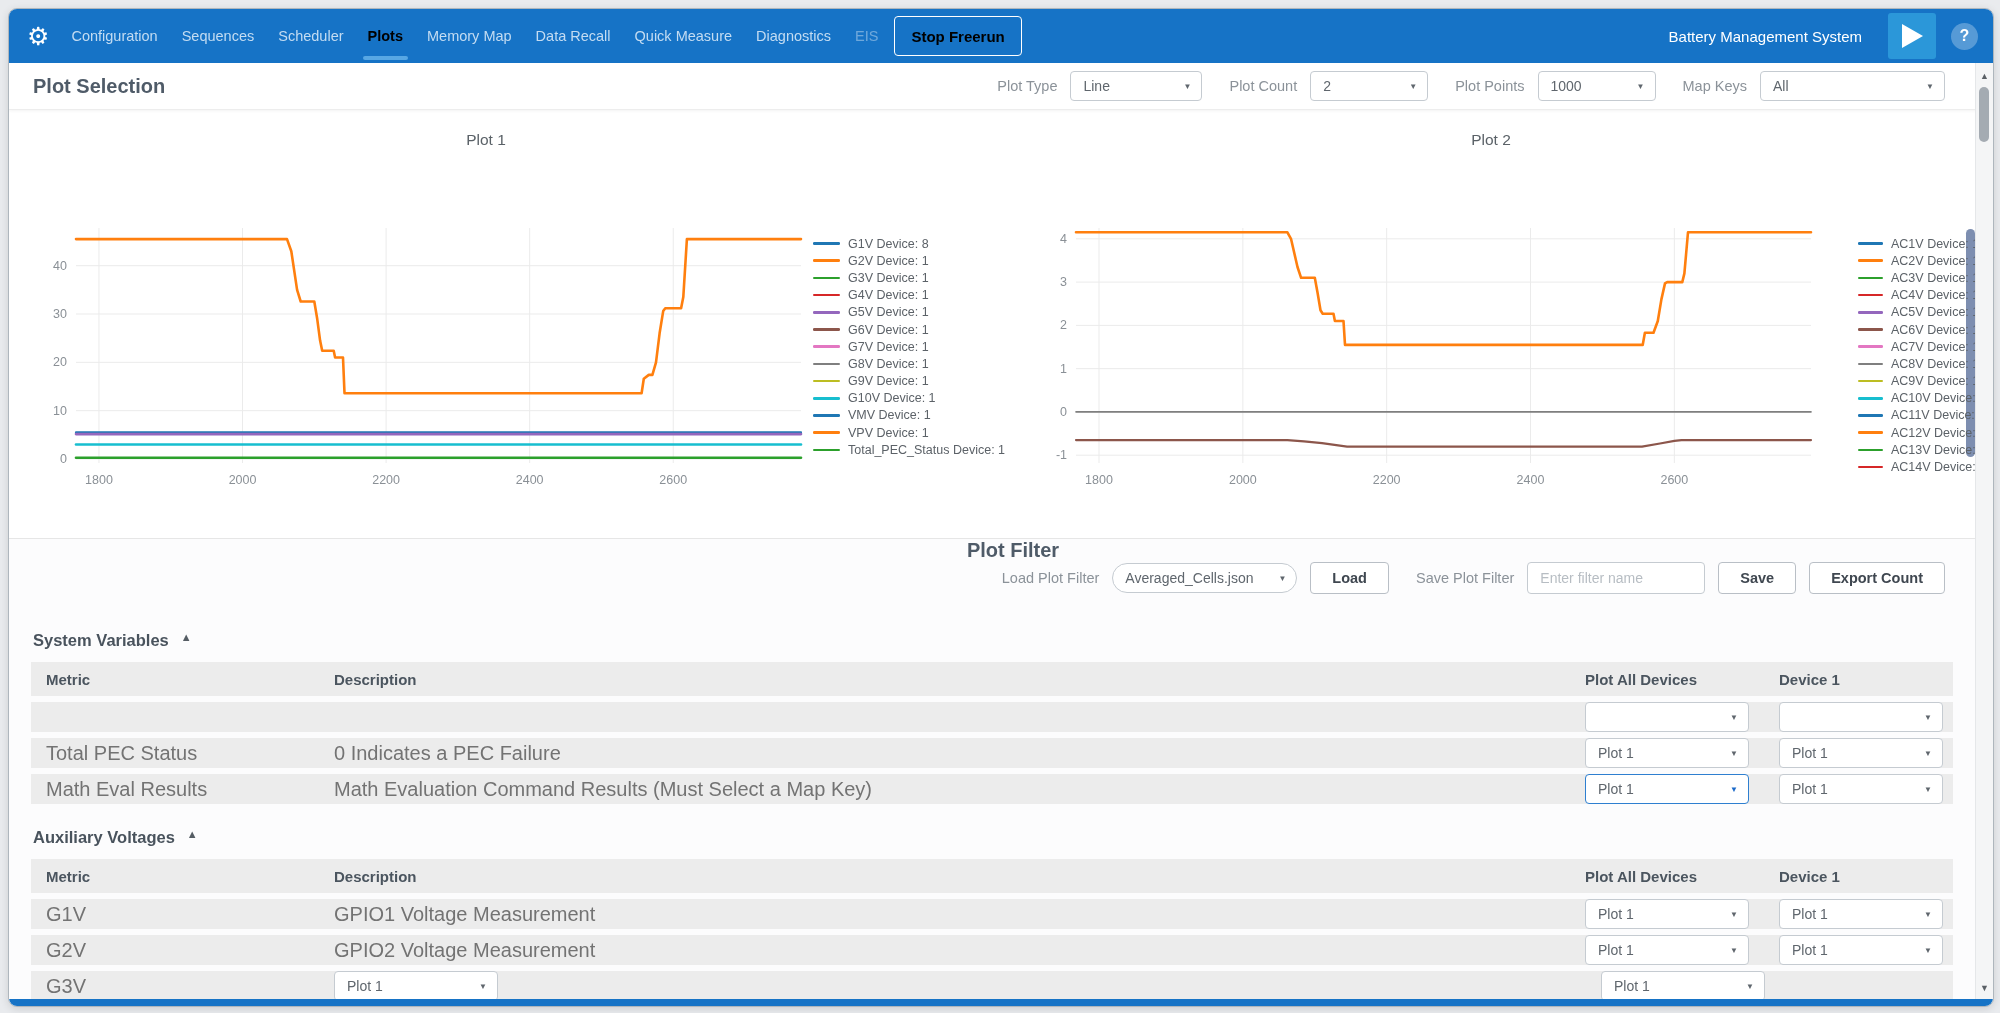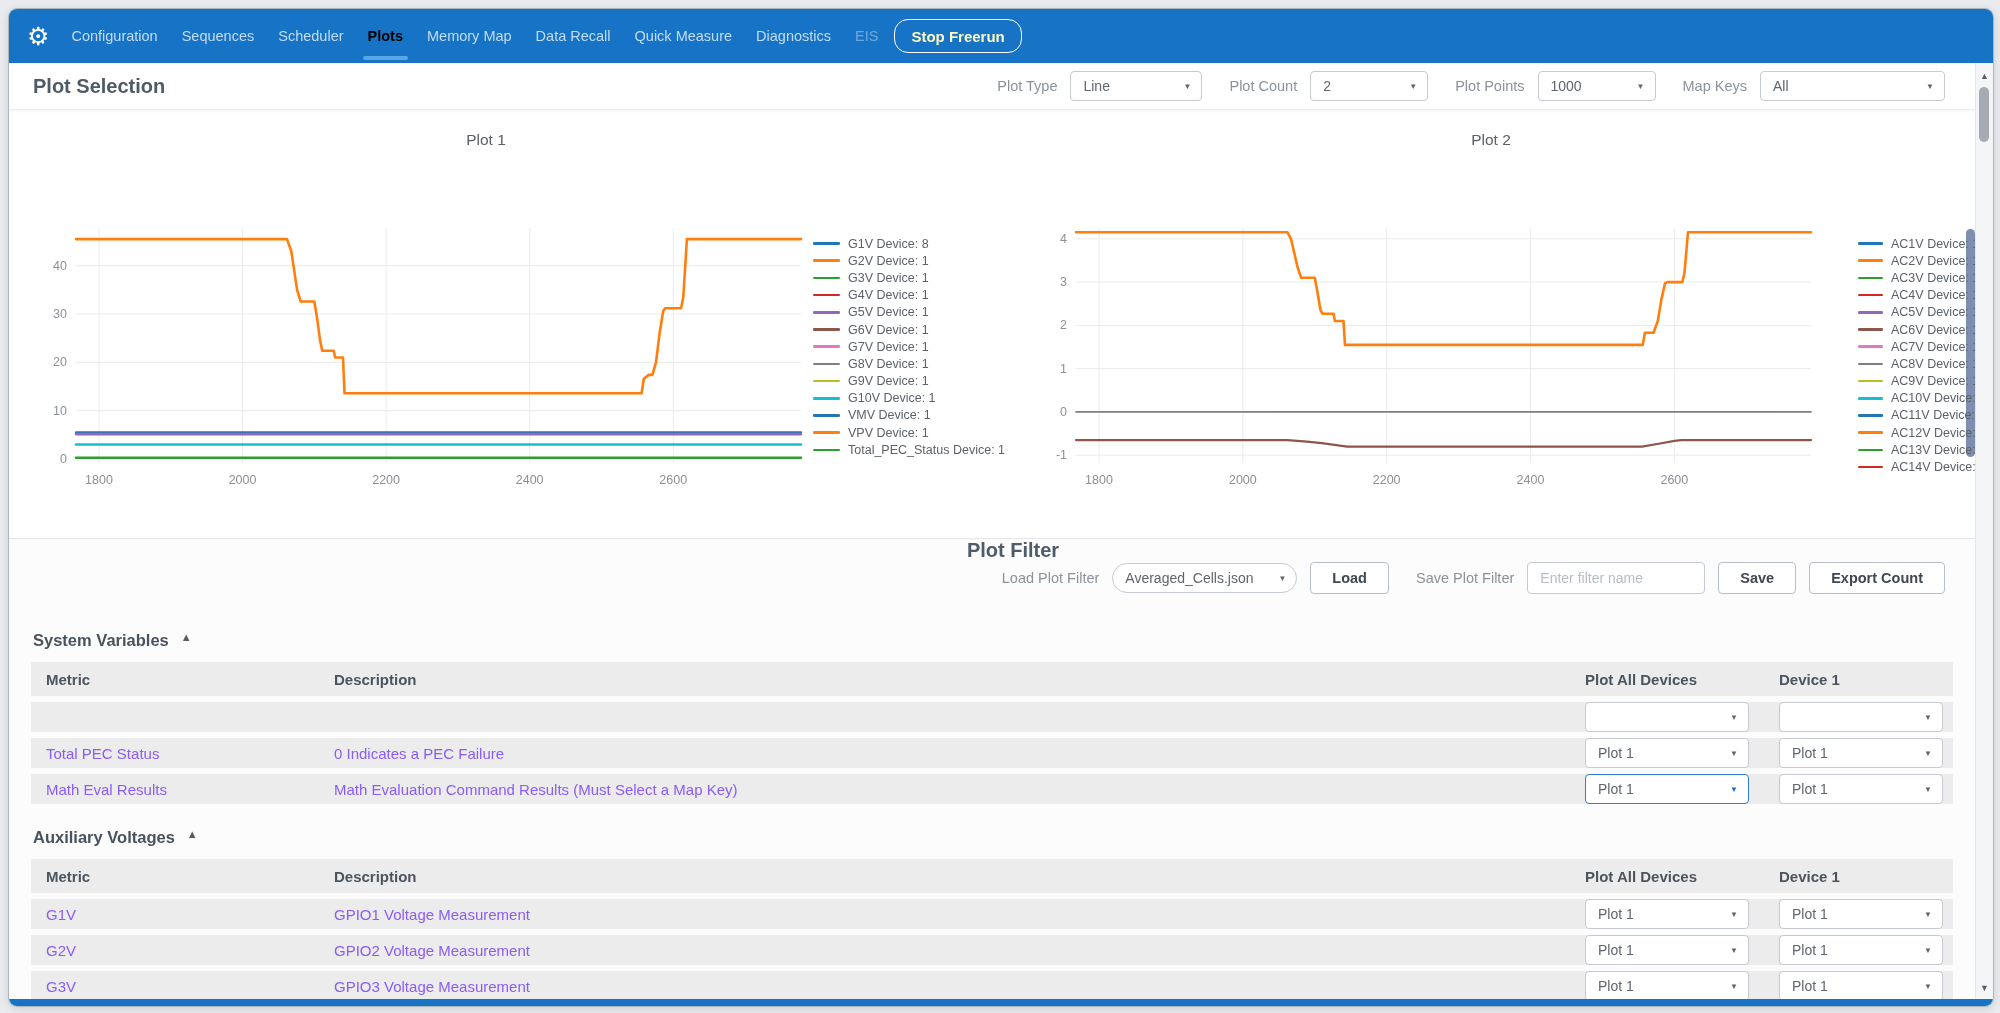--- a/index.html
+++ b/index.html
@@ -10,22 +10,22 @@
   
   .navbar{position:absolute;top:0;left:0;right:0;height:54px;background:#1673c6;display:flex;
           align-items:center;padding:0 0 0 18px;z-index:30;}
   .gear{color:#fff;font-size:25px;margin-right:22px;line-height:1;cursor:pointer;}
   .nav-items{display:flex;align-items:center;gap:24px;}
   .nav-item{color:#c3dcf2;font-size:14.5px;white-space:nowrap;cursor:pointer;}
   .nav-item.active{color:#000000;font-weight:700;position:relative;}
   .nav-item.active::after{content:"";position:absolute;left:-5px;right:-5px;bottom:-16px;height:4px;
           background:#57a7e4;border-radius:2px;}
   .nav-item.disabled{color:rgba(255,255,255,.38);}
-  .stop-btn{margin-left:16px;height:34px;border:1.6px solid #fff;border-radius:14px;background:transparent;
-          color:#fef9c3;font-weight:700;font-size:15px;padding:0 16px;cursor:pointer;
+  .stop-btn{margin-left:16px;height:40px;border:1.6px solid #fff;border-radius:4px;background:transparent;
+          color:#000000;font-weight:700;font-size:15px;padding:0 16px;cursor:pointer;
           font-family:inherit;}
   .nav-right{margin-left:auto;display:flex;align-items:center;}
   .nav-title{color:#fff;font-size:15px;margin-right:26px;white-space:nowrap;}
   .play-tile{width:48px;height:46px;background:#2b97d9;border-radius:3px;display:flex;align-items:center;
           justify-content:center;cursor:pointer;}
   .help-circle{width:27px;height:27px;border-radius:50%;background:rgba(255,255,255,.28);color:#fff;
           font-weight:700;font-size:16px;display:flex;align-items:center;justify-content:center;
           margin:0 15px;cursor:pointer;}
   
   .ps-bar{position:absolute;top:54px;left:0;right:0;height:46px;background:#fff;z-index:10;
@@ -61,21 +61,21 @@
   
   .sections{padding:0 40px 0 22px;}
   .fsection{margin-top:24px;}
   .fsection-head{display:flex;align-items:flex-start;gap:12px;margin:12px 0 12px 2px;}
   .fsection-title{font-size:16.5px;font-weight:700;color:#49535d;}
   .collapse-tri{font-size:11px;color:#555d64;cursor:pointer;}
   .t-row{display:grid;grid-template-columns:288px 1fr 178px 178px;align-items:center;background:#ececec;
           height:30px;margin-bottom:6px;padding:0 12px 0 15px;}
   .t-row.head{height:34px;}
   .t-row.head .cell{font-weight:700;color:#4b555f;font-size:15px;}
-  .cell{font-size:15px;color:#8b5cf6;white-space:nowrap;overflow:hidden;}
+  .cell{font-size:20px;color:#737373;white-space:nowrap;overflow:hidden;}
   .cell.c4{padding-left:16px;}
   .t-row .select{width:164px;background:#fff;}
   .t-row .c4sel{margin-left:16px;}
   
   .vscroll{position:absolute;top:54px;right:0;width:17px;bottom:7px;background:#f4f5f6;
           border-left:1px solid #e5e7e9;z-index:40;}
   .vs-arrow{position:absolute;left:0;right:0;text-align:center;font-size:9px;color:#5a6066;cursor:pointer;}
   .vs-up{top:8px;} .vs-down{bottom:6px;}
   .vs-thumb{position:absolute;top:24px;left:3px;width:10px;height:55px;background:#a4abb2;
           border-radius:5px;cursor:pointer;}
@@ -93,20 +93,29 @@
         <span class="nav-item">Sequences</span>
         <span class="nav-item">Scheduler</span>
         <span class="nav-item active">Plots</span>
         <span class="nav-item">Memory Map</span>
         <span class="nav-item">Data Recall</span>
         <span class="nav-item">Quick Measure</span>
         <span class="nav-item">Diagnostics</span>
         <span class="nav-item disabled">EIS</span>
       </div>
     <button class="stop-btn">Stop Freerun</button>
+    <div class="nav-right">
+      <span class="nav-title">Battery Management System</span>
+      <div class="play-tile">
+        <svg width="26" height="28" viewBox="0 0 26 28">
+          <polygon points="3,2 24,14 3,26" fill="#ffffff"></polygon>
+        </svg>
+      </div>
+      <div class="help-circle">?</div>
+    </div>
   </nav>
 
   <div class="ps-bar">
     <span class="sec-title">Plot Selection</span>
     <div class="ps-controls" id="ps-controls">
         <span class="ctl-label">Plot Type</span>
         <div class="select" style="width: 132px;">
           <span>Line</span>
           <span class="dd-arrow">▼</span>
         </div>
@@ -411,21 +420,20 @@
             </div>
             <div>
               <div class="select c4sel" style="width: 164px;">
                 <span>Plot 1</span>
                 <span class="dd-arrow">▼</span>
               </div>
             </div>
           </div>
           <div class="t-row">
             <div class="cell">G3V</div>
-            <div class="cell">GPIO3 Voltage Measurement</div>
             <div>
               <div class="select" style="width: 164px;">
                 <span>Plot 1</span>
                 <span class="dd-arrow">▼</span>
               </div>
             </div>
             <div>
               <div class="select c4sel" style="width: 164px;">
                 <span>Plot 1</span>
                 <span class="dd-arrow">▼</span>

